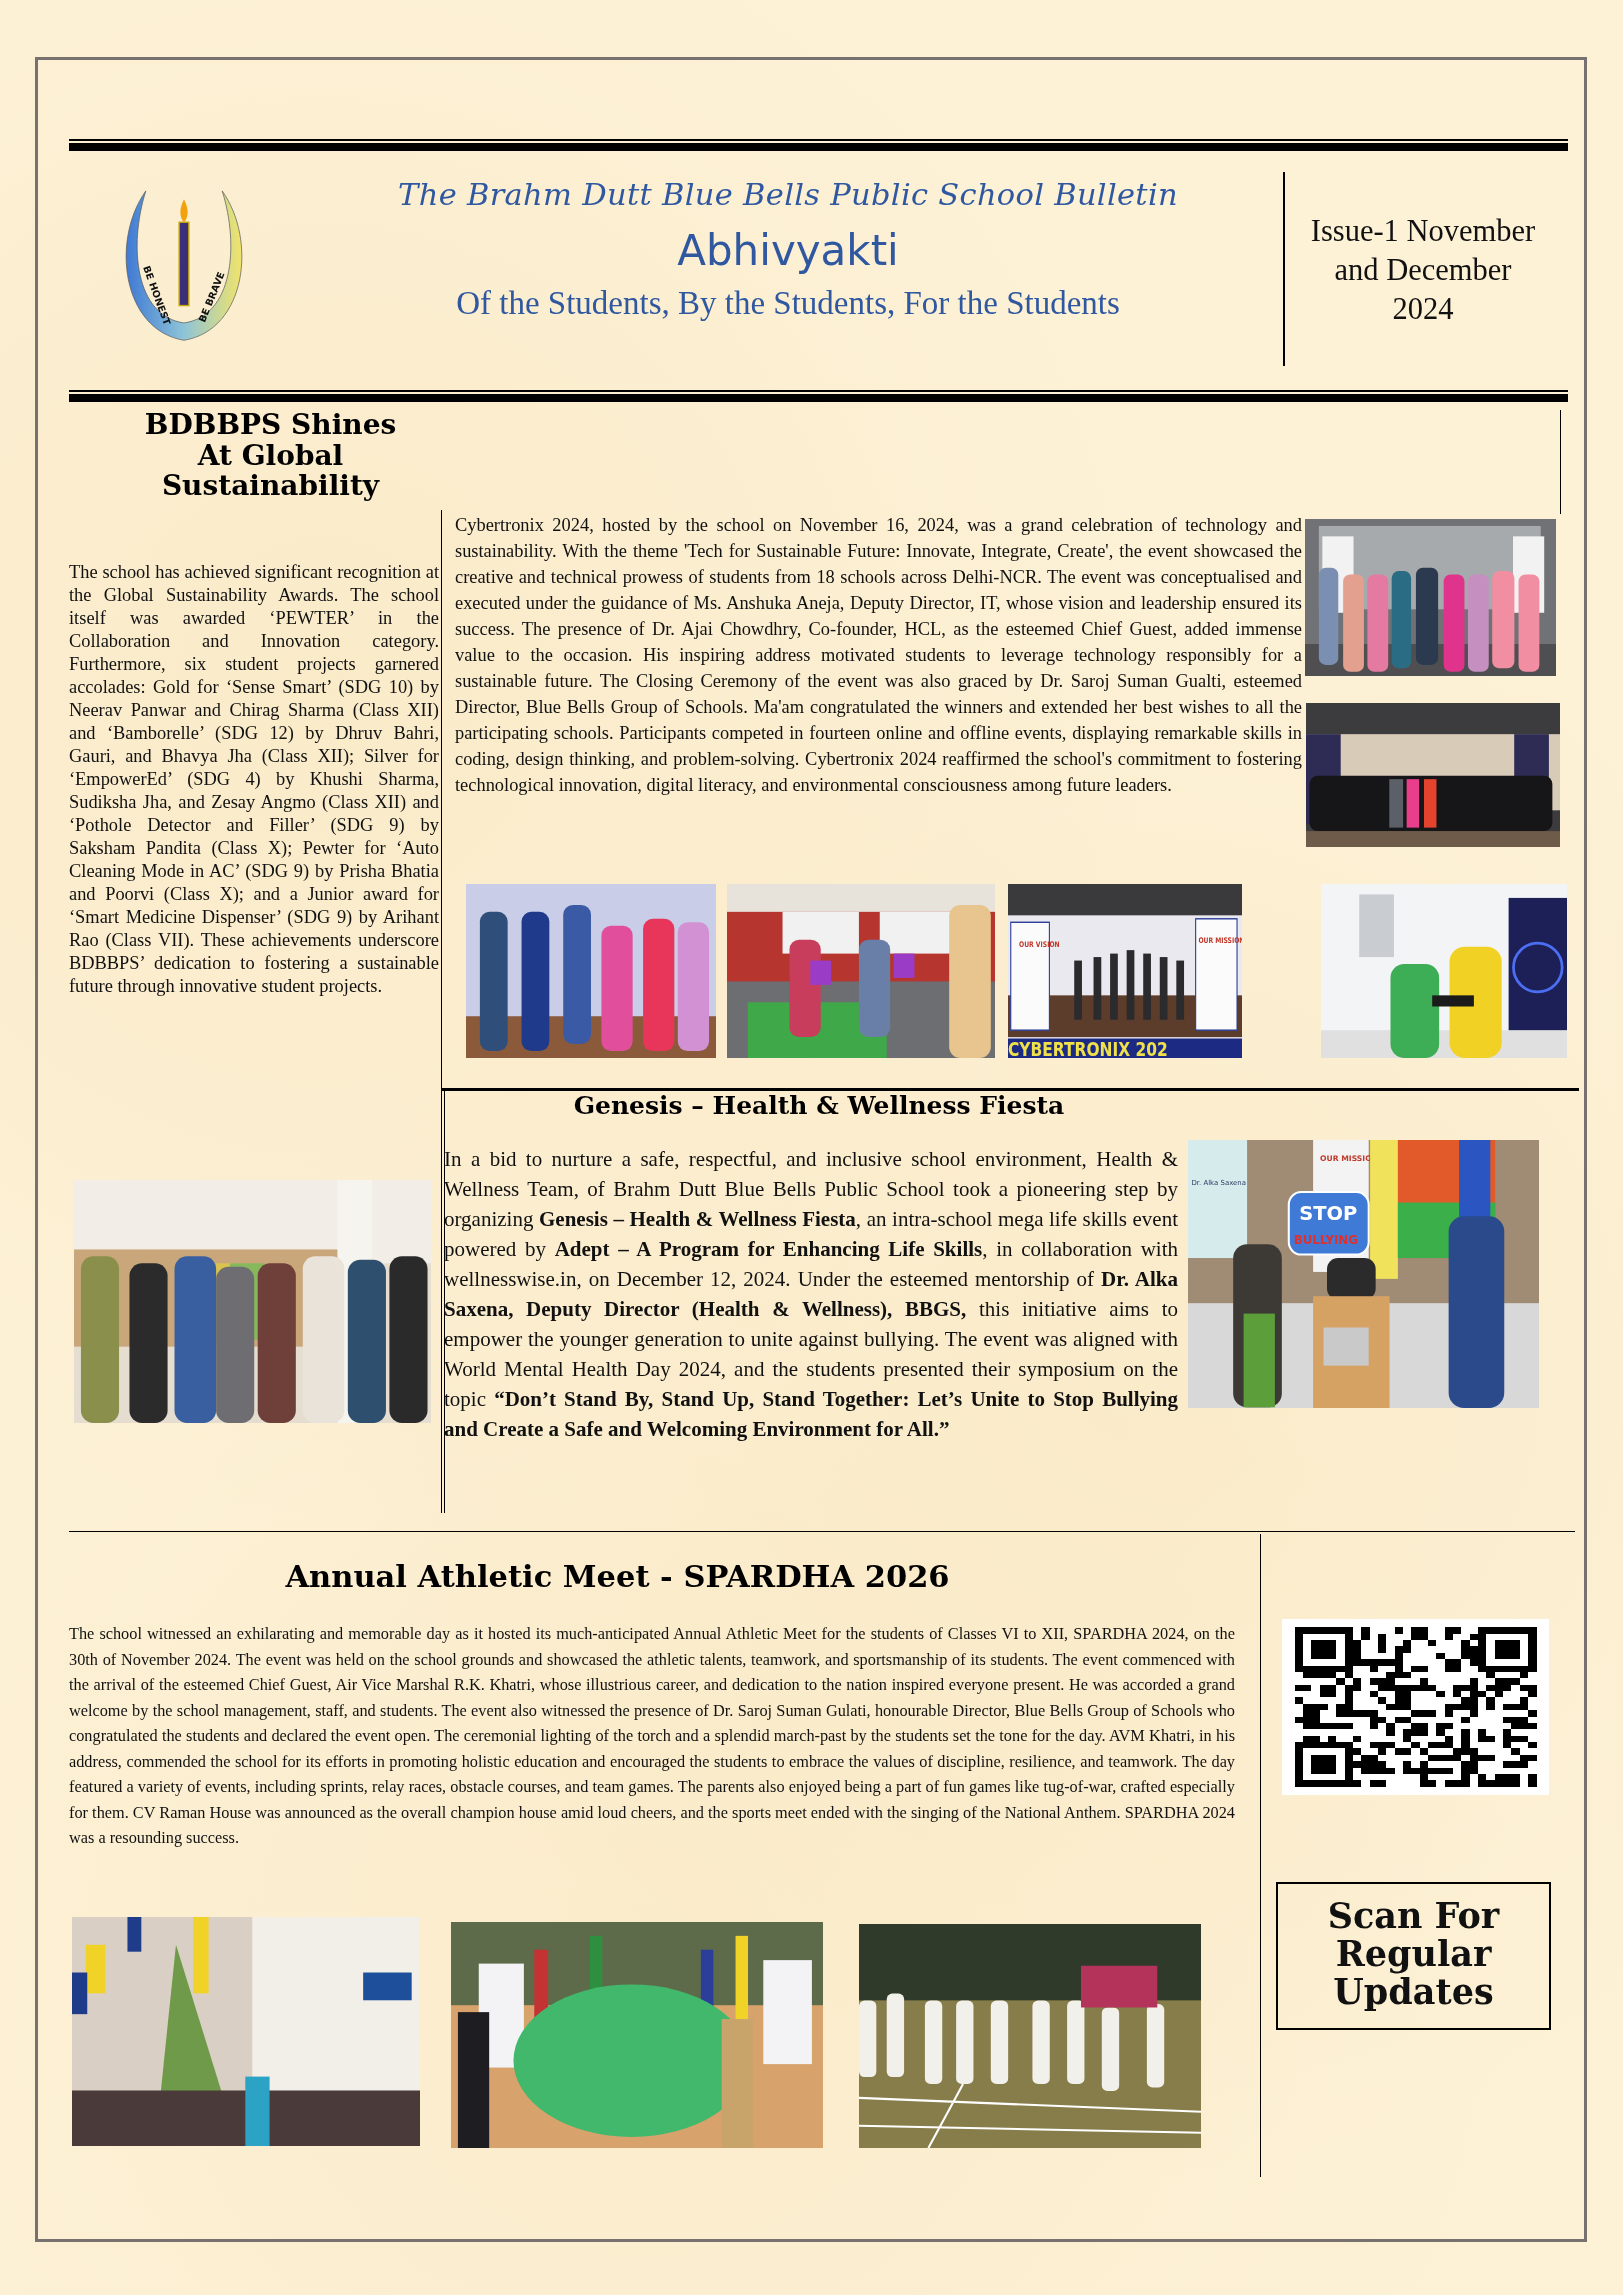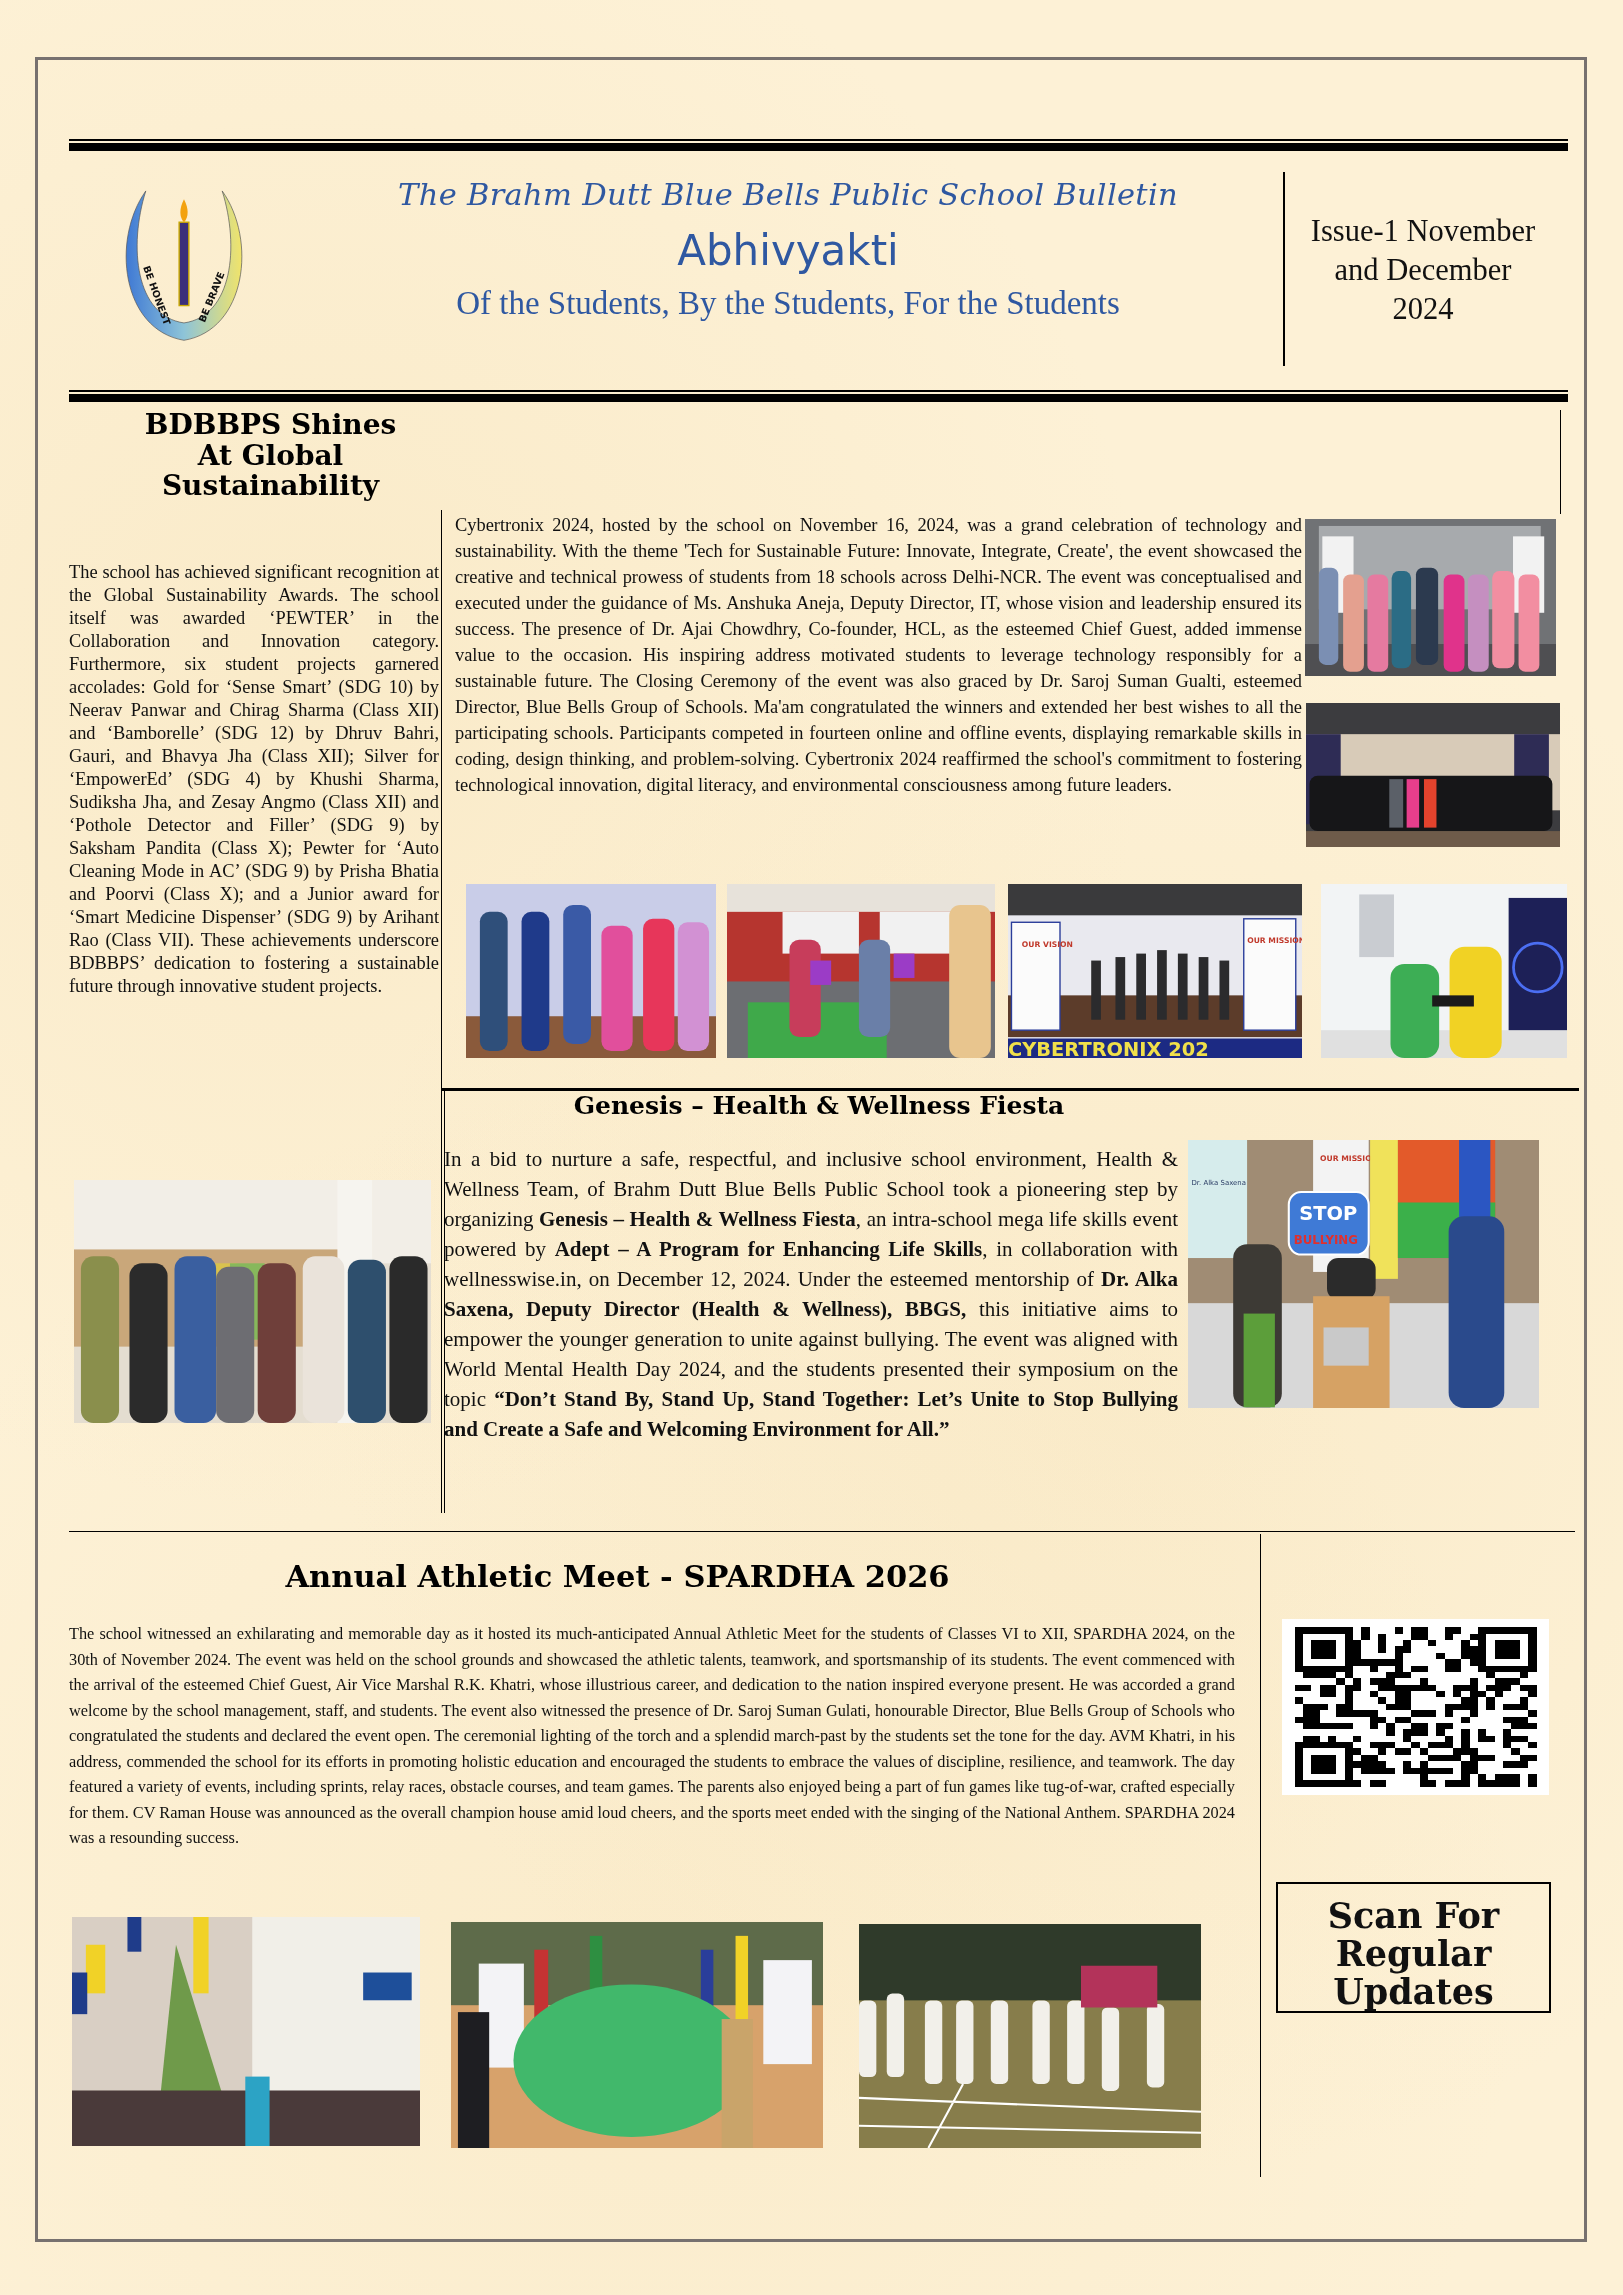--- a/index.html
+++ b/index.html
@@ -52,21 +52,21 @@
 
   .photo { position: absolute; overflow: hidden; }
   .photo svg { width: 100%; height: 100%; display: block; }
 
   
   .qr { position: absolute; left: 1282px; top: 1619px; width: 267px; height: 176px; background: #fff; padding: 8.3px 12.5px; }
   .qr-grid { display: grid; grid-template-columns: repeat(29, 1fr); grid-template-rows: repeat(25, 1fr); width: 100%; height: 100%; }
   .qr-grid span.b { background: #000; }
 
   .scan-box {
-    position: absolute; left: 1276px; top: 1882px; width: 275px; height: 131px;
+    position: absolute; left: 1276px; top: 1882px; width: 275px; height: 148px;
     border: 2.8px solid #000; text-align: center; padding-top: 12.5px;
     font-family: "DejaVu Serif", serif; font-weight: bold; font-size: 35px; line-height: 38px;
   }
 </style>
 </head>
 <body>
 
 <div class="page-frame"></div>
 
 <div class="double-rule" style="left:69px; top:139px; width:1499px;"></div>
@@ -191,21 +191,21 @@
     <rect x="220" y="40" width="130" height="60" fill="#f1f1f1"></rect>
     <rect x="0" y="140" width="386" height="110" fill="#6c6e72"></rect>
     <rect x="30" y="170" width="200" height="80" fill="#3fa94a"></rect>
     <rect x="90" y="80" width="45" height="140" rx="14" fill="#c73d5b"></rect>
     <rect x="190" y="80" width="45" height="140" rx="14" fill="#6a7fa8"></rect>
     <rect x="320" y="30" width="60" height="220" rx="16" fill="#e8c58e"></rect>
     <rect x="120" y="110" width="30" height="35" fill="#9b3cc6"></rect>
     <rect x="240" y="100" width="30" height="35" fill="#9b3cc6"></rect>
   </svg>
 </div>
-<div class="photo" style="left:1008px; top:884px; width:294px; height:174px;">
+<div class="photo" style="left:1008px; top:884px; width:234px; height:174px;">
   <svg viewBox="0 0 424 250" preserveAspectRatio="none">
     <rect width="424" height="250" fill="#e9e9ef"></rect>
     <rect width="424" height="45" fill="#3a3a3c"></rect>
     <rect x="0" y="160" width="424" height="60" fill="#5c3c2a"></rect>
     <rect x="5" y="55" width="70" height="155" fill="#fbfbfb" stroke="#2a3d9a" stroke-width="2"></rect>
     <rect x="340" y="50" width="75" height="160" fill="#fbfbfb" stroke="#2a3d9a" stroke-width="2"></rect>
     <text x="20" y="90" font-family="DejaVu Sans, sans-serif" font-size="11" font-weight="bold" fill="#c0392b">OUR VISION</text>
     <text x="345" y="85" font-family="DejaVu Sans, sans-serif" font-size="11" font-weight="bold" fill="#c0392b">OUR MISSION</text>
     <g fill="#2b2b2d">
       <rect x="120" y="110" width="14" height="85"></rect>

